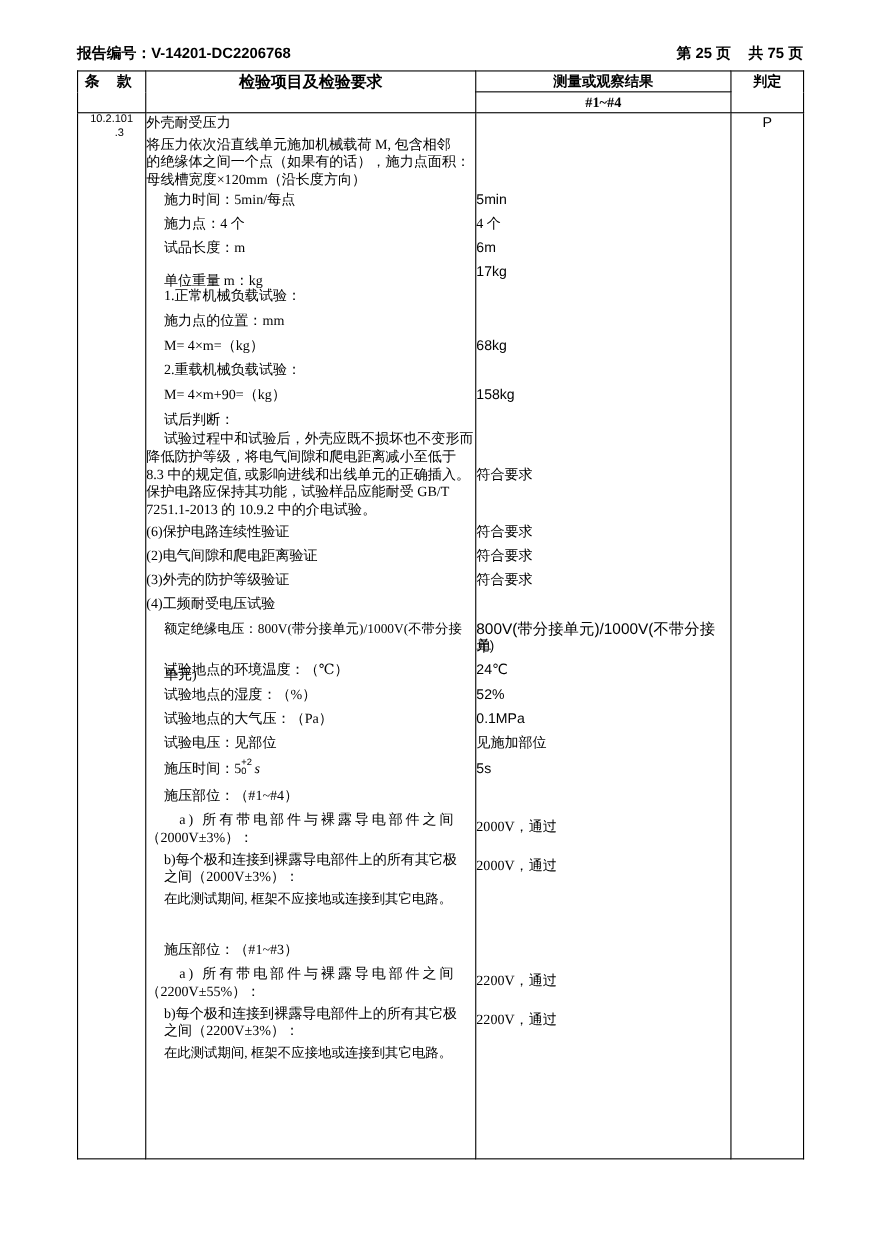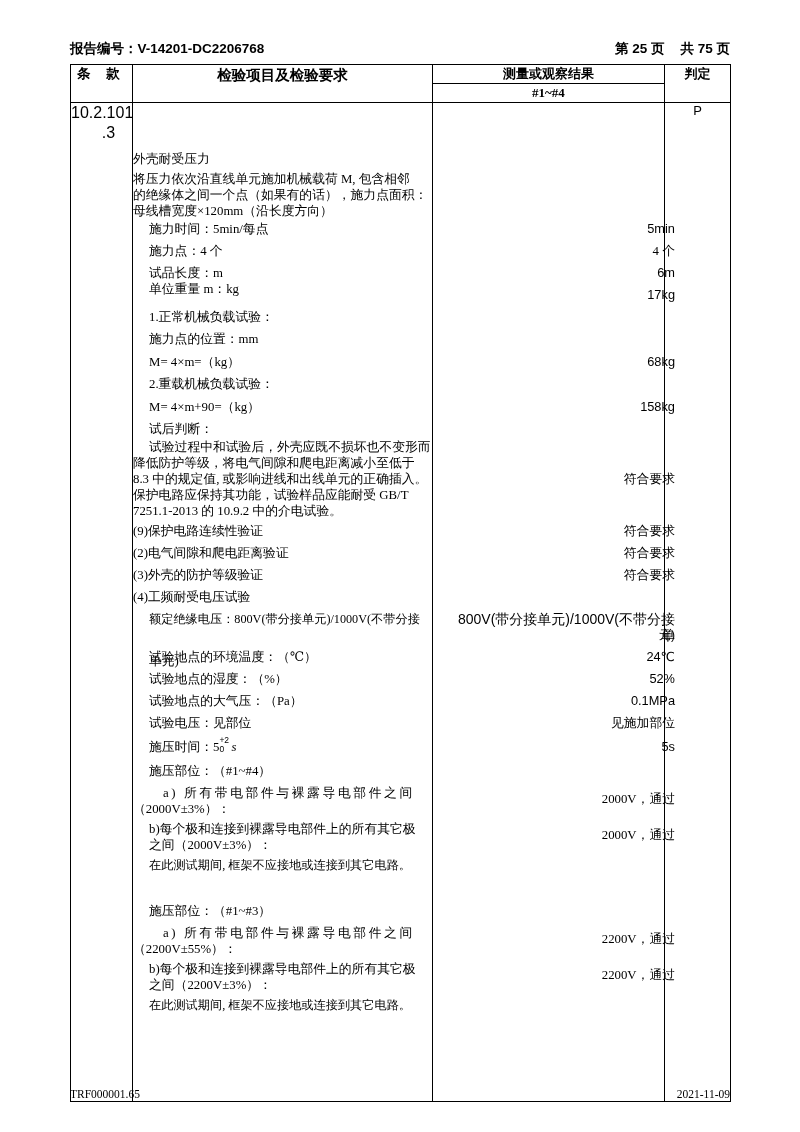--- a/index.html
+++ b/index.html
@@ -87,21 +87,21 @@
   .th-verdict { font-size: 13px; }
 
   .col-clause  { width: 62px; }
   .col-item    { width: 300px; }
   .col-result  { width: 232px; }
   .col-verdict { width: 66px; }
 
   
   .cell-clause {
     text-align: center;
-    font-size: 16px;
+    font-size: 10px;
     font-family: "Liberation Sans", "DejaVu Sans", sans-serif;
     padding: 6px 2px 0 2px;
     line-height: 1.25;
   }
   .cell-clause .cl2 { display:block; text-align:center; padding-left: 14px;}
 
   .cell-verdict {
     text-align: center;
     font-size: 13px;
     font-family: "Liberation Sans", "DejaVu Sans", sans-serif;
@@ -114,39 +114,39 @@
     line-height: 1.0;
   }
   .cell-result {
     padding: 6px 4px 6px 4px;
     font-size: 12.6px;
     line-height: 1.0;
     text-align: center;
   }
 
   
-  .lines { position: relative; margin-top: 48px; }
+  .lines { position: relative; }
   .ln {
     position: absolute;
     left: 0;
     white-space: nowrap;
     font-size: 12.8px;
     line-height: 16px;
   }
   .cn { font-family: "Liberation Serif", "DejaVu Serif", serif; }
 
   .indent1 { padding-left: 16px; text-align: right; }
   .indent2 { padding-left: 30px; }
 
   
   .rln {
     position: absolute;
-    left: 11px;
+    left: 0;
     width: 100%;
-    text-align: right;
+    text-align: left;
     font-size: 12.8px;
     line-height: 16px;
     font-family: "Liberation Sans", "DejaVu Sans", sans-serif;
   }
   .rln.serifcn { font-family: "Liberation Serif", "DejaVu Serif", serif; }
 
   
   .sub-table {
     position: absolute;
     left: -4px;
@@ -237,33 +237,33 @@
 
         <td class="cell-item">
           <div class="lines" style="height:950px">
             <div class="ln cn" style="top:0px">外壳耐受压力</div>
             <div class="ln cn" style="top:20px;left:0px">将压力依次沿直线单元施加机械载荷 M, 包含相邻</div>
             <div class="ln cn" style="top:36px">的绝缘体之间一个点（如果有的话），施力点面积：</div>
             <div class="ln cn" style="top:52px">母线槽宽度×120mm（沿长度方向）</div>
             <div class="ln cn indent1" style="top:70px">施力时间：5min/每点</div>
             <div class="ln cn indent1" style="top:92px">施力点：4 个</div>
             <div class="ln cn indent1" style="top:114px">试品长度：m</div>
-            <div class="ln cn indent1" style="top:130px">单位重量 m：kg</div>
+            <div class="ln cn indent1" style="top:144px">单位重量 m：kg</div>
             <div class="ln cn indent1" style="top:158px">1.正常机械负载试验：</div>
             <div class="ln cn indent1" style="top:180px">施力点的位置：mm</div>
             <div class="ln cn indent1" style="top:203px">M= 4×m=（kg）</div>
             <div class="ln cn indent1" style="top:225px">2.重载机械负载试验：</div>
             <div class="ln cn indent1" style="top:248px">M= 4×m+90=（kg）</div>
             <div class="ln cn indent1" style="top:270px">试后判断：</div>
             <div class="ln cn indent1" style="top:288px">试验过程中和试验后，外壳应既不损坏也不变形而</div>
             <div class="ln cn" style="top:304px">降低防护等级，将电气间隙和爬电距离减小至低于</div>
             <div class="ln cn" style="top:320px">8.3 中的规定值, 或影响进线和出线单元的正确插入。</div>
             <div class="ln cn" style="top:336px">保护电路应保持其功能，试验样品应能耐受 GB/T</div>
             <div class="ln cn" style="top:352px">7251.1-2013 的 10.9.2 中的介电试验。</div>
-            <div class="ln cn" style="top:372px">(9)保护电路连续性验证</div>
+            <div class="ln cn" style="top:372px">(6)保护电路连续性验证</div>
             <div class="ln cn" style="top:394px">(2)电气间隙和爬电距离验证</div>
             <div class="ln cn" style="top:416px">(3)外壳的防护等级验证</div>
             <div class="ln cn" style="top:438px">(4)工频耐受电压试验</div>
             <div class="ln cn indent1" style="top:460px;font-size:12.2px">额定绝缘电压：800V(带分接单元)/1000V(不带分接</div>
             <div class="ln cn indent1" style="top:502px">单元)</div>
             <div class="ln cn indent1" style="top:498px">试验地点的环境温度：（℃）</div>
             <div class="ln cn indent1" style="top:520px">试验地点的湿度：（%）</div>
             <div class="ln cn indent1" style="top:542px">试验地点的大气压：（Pa）</div>
             <div class="ln cn indent1" style="top:564px">试验电压：见部位</div>
             <div class="ln cn indent1" style="top:586px"><span>施压时间：5</span><span class="supsub"><span class="sup">+2</span><span class="sub">0</span></span><span class="italic-s">s</span></div>
@@ -308,18 +308,14 @@
             <div class="rln serifcn" style="top:780px">2200V，通过</div>
             <div class="rln serifcn" style="top:816px">2200V，通过</div>
           </div>
         </td>
 
         <td class="cell-verdict">P</td>
       </tr>
     </tbody>
   </table>
 
-  <div class="page-footer">
-    <span>TRF000001.65</span>
-    <span>2021-11-09</span>
-  </div>
 
 </div>
 
 </body></html>

